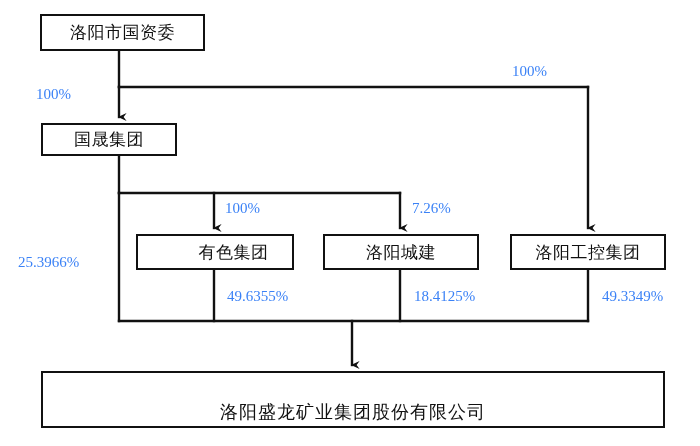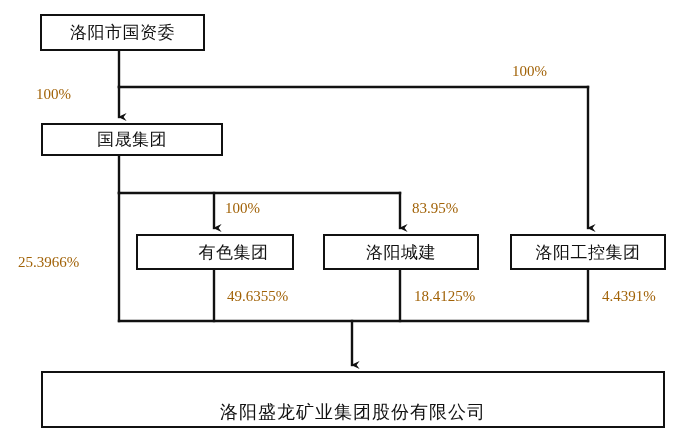--- a/index.html
+++ b/index.html
@@ -35,30 +35,30 @@
     color: #111111;
     font-family: "Liberation Sans", "DejaVu Sans", sans-serif;
     letter-spacing: 0.5px;
     white-space: nowrap;
   }
   .node-label {
     font-size: 17px;
     line-height: 1;
   }
   #node-sasac       { left: 40px;  top: 14px;  width: 165px; height: 37px; }
-  #node-guosheng    { left: 41px;  top: 123px; width: 182px; height: 33px; }
+  #node-guosheng    { left: 41px;  top: 123px; width: 136px; height: 33px; }
   #node-nonferrous  { left: 136px; top: 234px; width: 158px; height: 36px; padding-left: 37px; }
   #node-chengjian   { left: 323px; top: 234px; width: 156px; height: 36px; }
   #node-gongkong    { left: 510px; top: 234px; width: 156px; height: 36px; justify-content: center; }
   #node-company     { left: 41px;  top: 371px; width: 624px; height: 57px; }
   #node-company .node-label { font-size: 18px; letter-spacing: 1px; margin-top: 24px; }
 
   .pct {
     position: absolute;
-    color: #a16207;
+    color: #3b82f6;
     font-family: "Liberation Serif", "DejaVu Serif", serif;
     font-size: 15px;
     line-height: 1;
     white-space: nowrap;
   }
   #pct-sasac-guosheng   { left: 36px;  top: 87px; }
   #pct-sasac-gongkong   { left: 512px; top: 64px; }
   #pct-guosheng-nonferrous { left: 225px; top: 201px; }
   #pct-guosheng-chengjian  { left: 412px; top: 201px; }
   #pct-guosheng-company    { left: 18px;  top: 255px; }
@@ -128,19 +128,19 @@
     <span class="node-label">洛阳工控集团</span>
   </div>
 
   <div class="node" id="node-company">
     <span class="node-label">洛阳盛龙矿业集团股份有限公司</span>
   </div>
 
   <span class="pct" id="pct-sasac-guosheng">100%</span>
   <span class="pct" id="pct-sasac-gongkong">100%</span>
   <span class="pct" id="pct-guosheng-nonferrous">100%</span>
-  <span class="pct" id="pct-guosheng-chengjian">83.95%</span>
+  <span class="pct" id="pct-guosheng-chengjian">7.26%</span>
   <span class="pct" id="pct-guosheng-company">25.3966%</span>
   <span class="pct" id="pct-nonferrous-company">49.6355%</span>
   <span class="pct" id="pct-chengjian-company">18.4125%</span>
-  <span class="pct" id="pct-gongkong-company">4.4391%</span>
+  <span class="pct" id="pct-gongkong-company">49.3349%</span>
 
 </div>
 
 </body></html>

